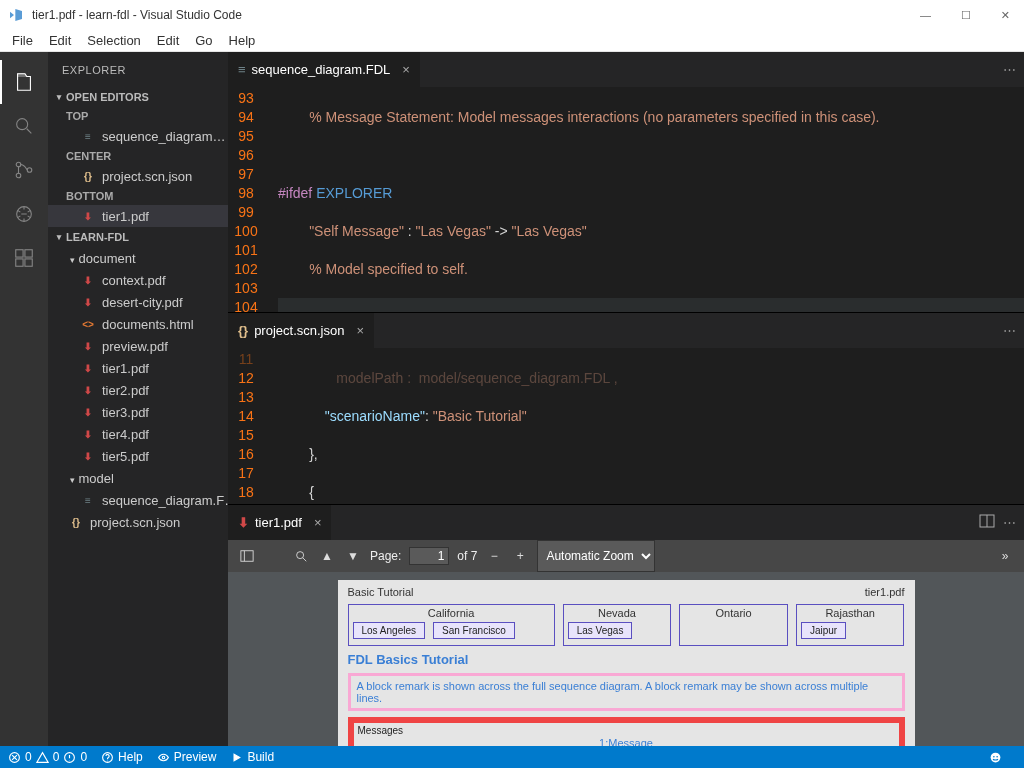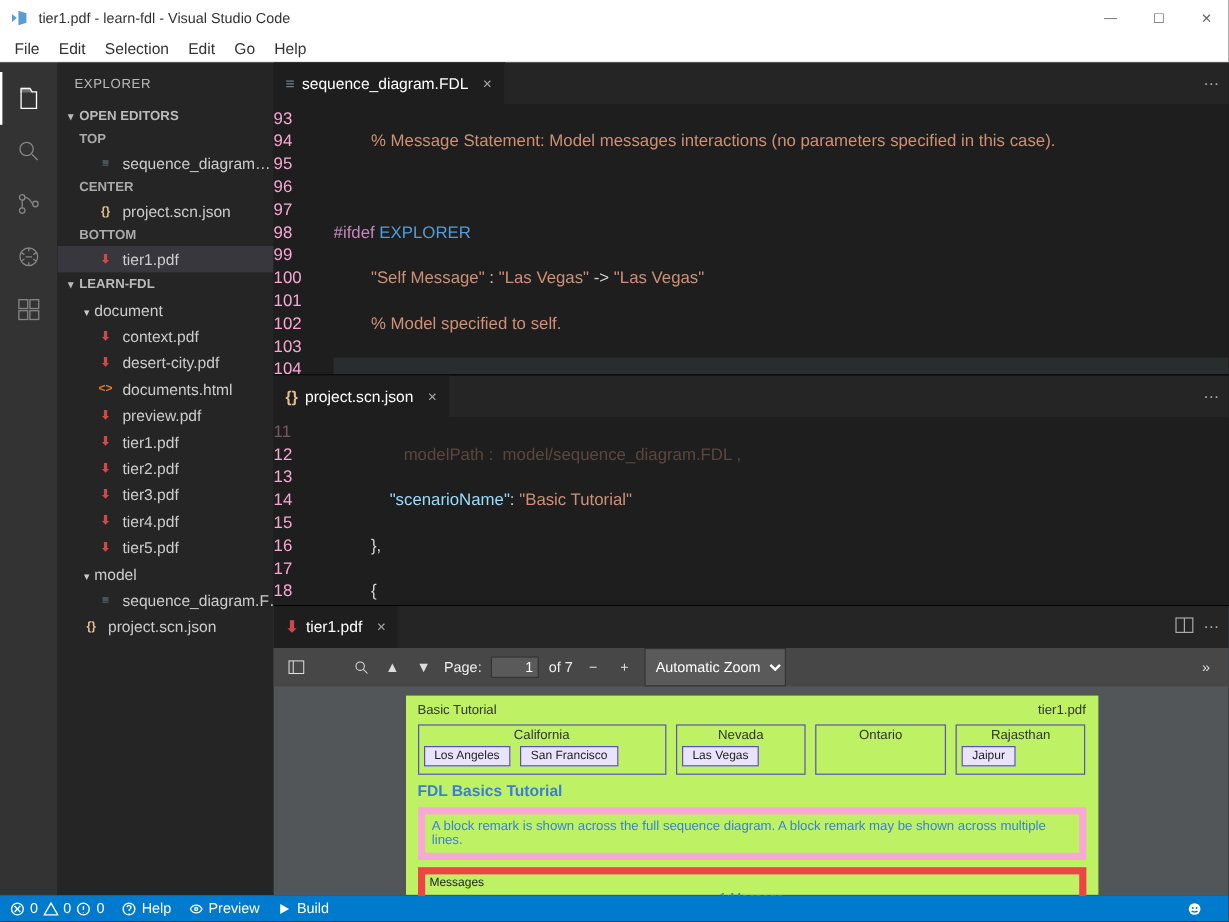--- a/index.html
+++ b/index.html
@@ -33,48 +33,48 @@
 .chev-down::before{content:"▾";font-size:9px;margin-right:4px;color:#ccc}
 .editor-area{flex:1;display:flex;flex-direction:column;min-width:0}
 .editor-pane{display:flex;flex-direction:column;min-height:0;position:relative;border-top:1px solid #000}
 .editor-pane:first-child{border-top:none}
 .tabs{height:35px;background:#252526;display:flex;align-items:stretch}
 .tab{display:flex;align-items:center;padding:0 10px;background:#2d2d2d;color:#aaa;font-size:13px;border-right:1px solid #252526;cursor:pointer;gap:6px}
 .tab.active{background:#1e1e1e;color:#fff}
 .tab .close{color:#aaa;margin-left:6px;cursor:pointer}
 .tab-actions{margin-left:auto;display:flex;align-items:center;padding-right:8px;color:#aaa;gap:8px}
 .editor-body{flex:1;overflow:hidden;display:flex;font-family:Consolas,'Courier New',monospace;font-size:14px;line-height:19px;background:#1e1e1e}
-.gutter{width:50px;text-align:left;color:#f9a8d4;padding-right:14px;padding-top:2px}
+.gutter{width:50px;text-align:center;color:#f97316;padding-right:14px;padding-top:2px}
 .code{flex:1;white-space:pre;padding-top:2px;overflow:hidden}
 .hl-line{background:#2a2d2e;display:block;margin-left:-4px;padding-left:4px}
 .c-comment{color:#ce9178}
 .c-keyword{color:#c586c0}
 .c-define{color:#569cd6}
 .c-string{color:#ce9178}
 .c-plain{color:#d4d4d4}
 .c-jsonkey{color:#9cdcfe}
 .c-jsonstr{color:#ce9178}
 .c-punc{color:#d4d4d4}
 .pdf-pane{display:flex;flex-direction:column;background:#525659}
 .pdf-tabs{height:35px;background:#252526;display:flex;align-items:stretch}
 .pdf-toolbar{height:32px;background:#474747;display:flex;align-items:center;padding:0 10px;color:#eee;font-size:12px;gap:8px}
 .pdf-toolbar .pg-input{width:40px;height:18px;background:#5a5a5a;border:1px solid #333;color:#fff;text-align:right;padding-right:4px;font-size:12px}
 .pdf-toolbar select{background:#5a5a5a;border:1px solid #333;color:#fff;font-size:12px;height:32px;padding:0 4px}
 .pdf-toolbar .tb-icon{cursor:pointer;color:#ddd;display:inline-flex;align-items:center;justify-content:center;width:18px;height:18px}
 .pdf-toolbar svg{width:14px;height:14px;stroke:currentColor;fill:currentColor}
 .pdf-viewport{flex:1;overflow:auto;display:flex;justify-content:center;padding:8px 0 0 0}
-.pdf-page{width:577px;background:#bef264;color:#000;font-size:11px;padding:6px 10px}
+.pdf-page{width:577px;background:#e5e5e5;color:#000;font-size:11px;padding:6px 10px}
 .pdf-page .pdf-hdr{display:flex;justify-content:space-between;font-size:11px;margin-bottom:6px;color:#333}
 .seq-groups{display:flex;gap:8px;margin-bottom:6px}
 .seq-group{border:1px solid #5a4fc0;flex:1;padding:2px 4px 6px 4px}
 .seq-group-title{text-align:center;font-size:11px;color:#333;margin-bottom:3px}
 .seq-actors{display:flex;gap:8px;justify-content:flex-start}
 .seq-actor{border:1px solid #5a4fc0;background:#e8e4fb;padding:2px 8px;font-size:10px;color:#222}
 .pdf-title{color:#3a7fd5;font-size:13px;margin:4px 0 6px 0;font-weight:700}
-.pdf-remark{border:6px solid #f9a8d4;padding:4px 6px;color:#3a7fd5;font-size:11px;margin-bottom:6px}
+.pdf-remark{border:3px solid #f9a8d4;padding:4px 6px;color:#3a7fd5;font-size:11px;margin-bottom:6px}
 .pdf-msgs{border:6px solid #ef4444;padding:6px;position:relative}
 .pdf-msgs .mlabel{position:absolute;top:2px;left:4px;font-size:10px;color:#222}
 .pdf-msgs .msg1{text-align:center;color:#3a7fd5;font-size:11px;margin-top:8px}
 .statusbar{height:22px;background:#007acc;display:flex;align-items:center;color:#fff;font-size:12px;padding:0 8px}
 .statusbar .sb-item{display:flex;align-items:center;gap:4px;margin-right:14px;cursor:pointer}
 .statusbar .sb-item svg{width:13px;height:13px;stroke:currentColor;fill:none;stroke-width:1.4}
 .statusbar .sb-right{margin-left:auto}
 .split-icon svg{width:16px;height:16px;stroke:currentColor;fill:none;stroke-width:1}
 </style>
 </head>

